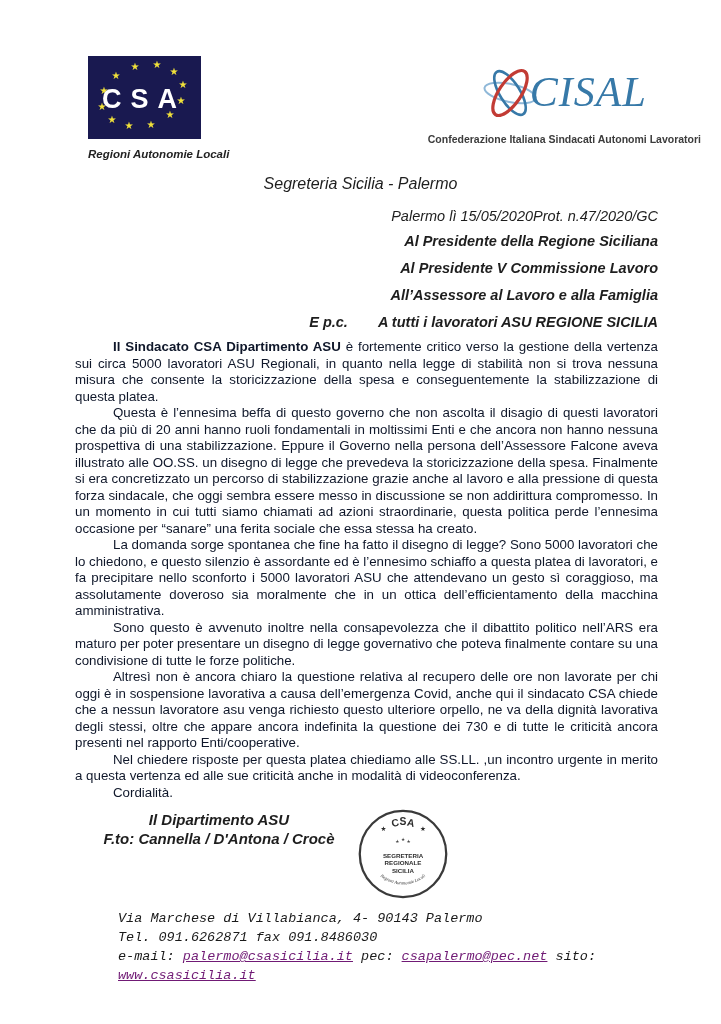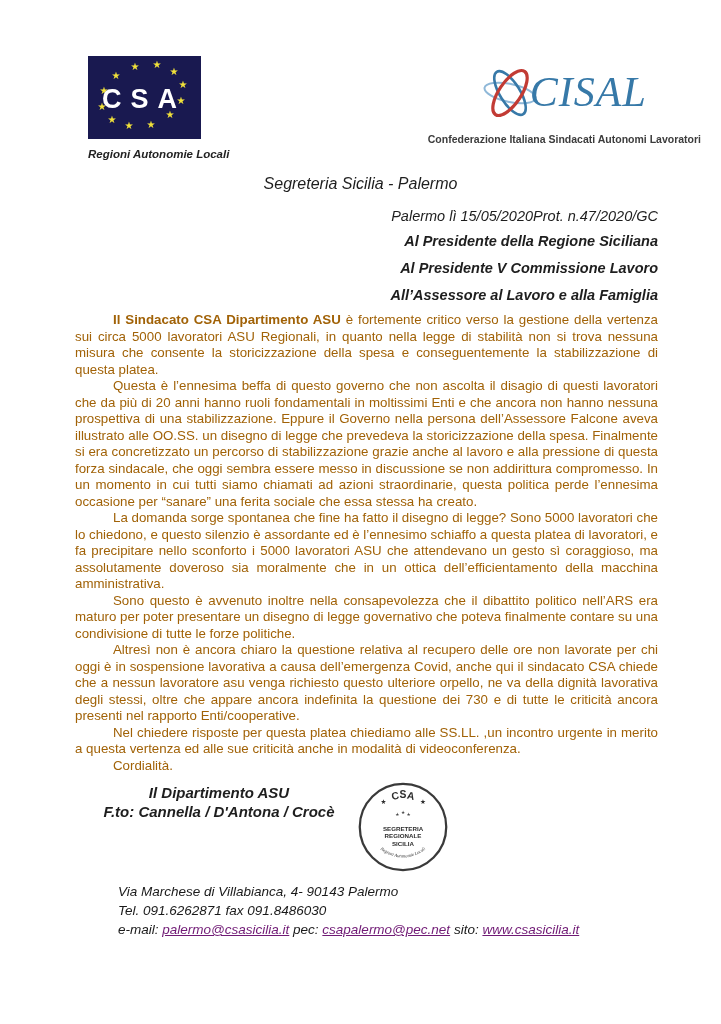--- a/index.html
+++ b/index.html
@@ -26,33 +26,33 @@
   .daterow { display:flex; justify-content:flex-end; font-style:italic;
              font-size:14.5px; margin:15px 63px 0 75px; }
   .recipients { margin:4px 63px 0 75px; text-align:right; font-weight:bold;
                 font-style:italic; font-size:14.5px; }
   .recipients .rline { margin-top:8px; line-height:19px; }
   .cc-label { margin-right:30px; }
   .subject { margin:7px 55px 0 75px; font-weight:bold; font-style:italic;
              font-size:14.5px; line-height:19px; padding-left:60px; text-indent:-60px; }
   
   .body { margin:7px 63px 0 75px; font-size:13.3px; line-height:16.5px;
-          text-align:justify; color:#a16207; }
+          text-align:justify; color:#0f172a; }
   .body p { margin:0; text-indent:38px; }
   .body .lead { font-weight:bold; }
   
   .sigrow { display:flex; align-items:flex-start; margin:6px 0 0 90px; }
   .sig-left { width:258px; text-align:center; font-weight:bold; font-style:italic;
               font-size:15px; line-height:19px; padding-top:3px; }
   .stamp-wrap { margin-left:8px; width:94px; }
   .sig-right { margin-left:14px; text-align:center; font-weight:bold; font-style:italic;
                font-size:15px; line-height:19px; padding-top:3px; }
   .sig-script { display:block; margin:-2px auto 0 auto; }
   
-  .footer { margin:4px 0 5px 118px; font-family:Liberation Sans, sans-serif;
+  .footer { margin:4px 0 5px 118px; font-family:Liberation Mono, monospace;
             font-style:italic; font-size:13.5px; line-height:19px; color:#1a1a1a; }
   .footer .link { color:#701a75; text-decoration:underline; cursor:pointer; }
 </style>
 </head>
 <body>
 
 <div class="page">
 
   <div class="logos">
     <div class="csa-block">
@@ -94,20 +94,23 @@
 
   <div class="daterow">
     <span>Palermo lì 15/05/2020</span>
     <span>Prot. n.47/2020/GC</span>
   </div>
 
   <div class="recipients">
     <div class="rline">Al Presidente della Regione Siciliana</div>
     <div class="rline">Al Presidente V Commissione Lavoro</div>
     <div class="rline">All’Assessore al Lavoro e alla Famiglia</div>
+    <div class="rline">
+      <span class="cc-label">E p.c.</span><span>A tutti i lavoratori ASU REGIONE SICILIA</span>
+    </div>
   </div>
 
 
   <div class="body">
     <p><span class="lead">Il Sindacato CSA Dipartimento ASU</span><span> è fortemente critico verso la gestione della vertenza sui circa 5000 lavoratori ASU Regionali, in quanto nella legge di stabilità non si trova nessuna misura che consente la storicizzazione della spesa e conseguentemente la stabilizzazione di questa platea.</span></p>
     <p>Questa è l’ennesima beffa di questo governo che non ascolta il disagio di questi lavoratori che da più di 20 anni hanno ruoli fondamentali in moltissimi Enti e che ancora non hanno nessuna prospettiva di una stabilizzazione. Eppure il Governo nella persona dell’Assessore Falcone aveva illustrato alle OO.SS. un disegno di legge che prevedeva la storicizzazione della spesa. Finalmente si era concretizzato un percorso di stabilizzazione grazie anche al lavoro e alla pressione di questa forza sindacale, che oggi sembra essere messo in discussione se non addirittura compromesso. In un momento in cui tutti siamo chiamati ad azioni straordinarie, questa politica perde l’ennesima occasione per “sanare” una ferita sociale che essa stessa ha creato.</p>
     <p>La domanda sorge spontanea che fine ha fatto il disegno di legge? Sono 5000 lavoratori che lo chiedono, e questo silenzio è assordante ed è l’ennesimo schiaffo a questa platea di lavoratori, e fa precipitare nello sconforto i 5000 lavoratori ASU che attendevano un gesto sì coraggioso, ma assolutamente doveroso sia moralmente che in un ottica dell’efficientamento della macchina amministrativa.</p>
     <p>Sono questo è avvenuto inoltre nella consapevolezza che il dibattito politico nell’ARS era maturo per poter presentare un disegno di legge governativo che poteva finalmente contare su una condivisione di tutte le forze politiche.</p>
     <p>Altresì non è ancora chiaro la questione relativa al recupero delle ore non lavorate per chi oggi è in sospensione lavorativa a causa dell’emergenza Covid, anche qui il sindacato CSA chiede che a nessun lavoratore asu venga richiesto questo ulteriore orpello, ne va della dignità lavorativa degli stessi, oltre che appare ancora indefinita la questione dei 730 e di tutte le criticità ancora presenti nel rapporto Enti/cooperative.</p>
     <p>Nel chiedere risposte per questa platea chiediamo alle SS.LL. ,un incontro urgente in merito a questa vertenza ed alle sue criticità anche in modalità di videoconferenza.</p>

